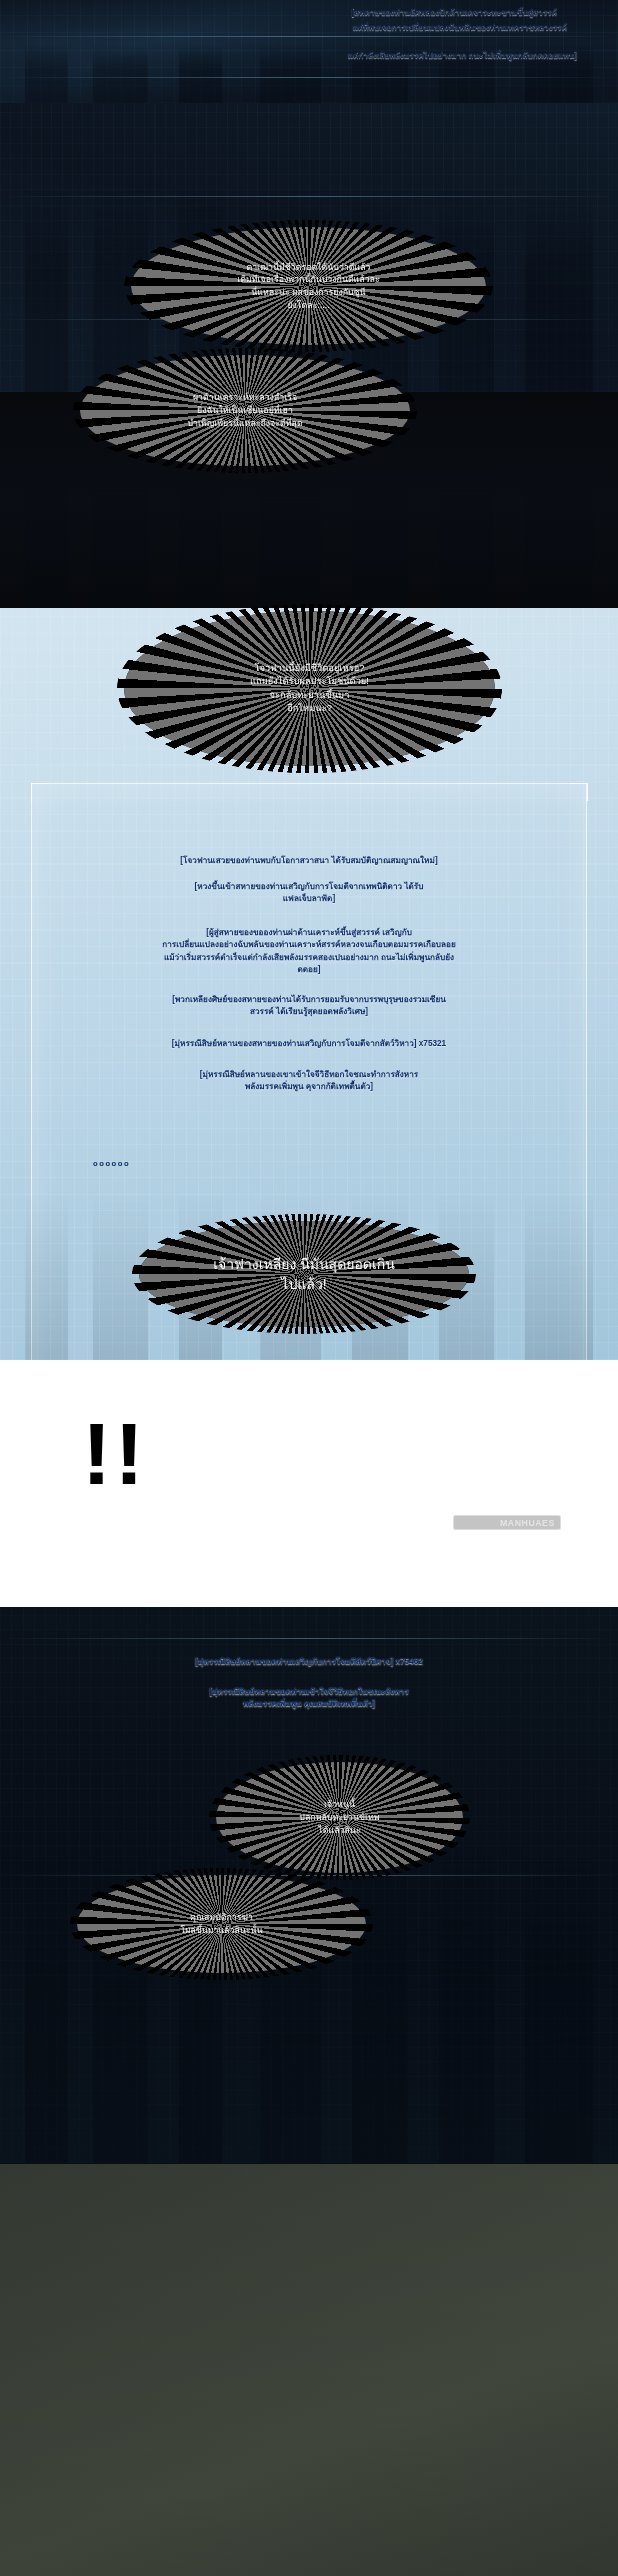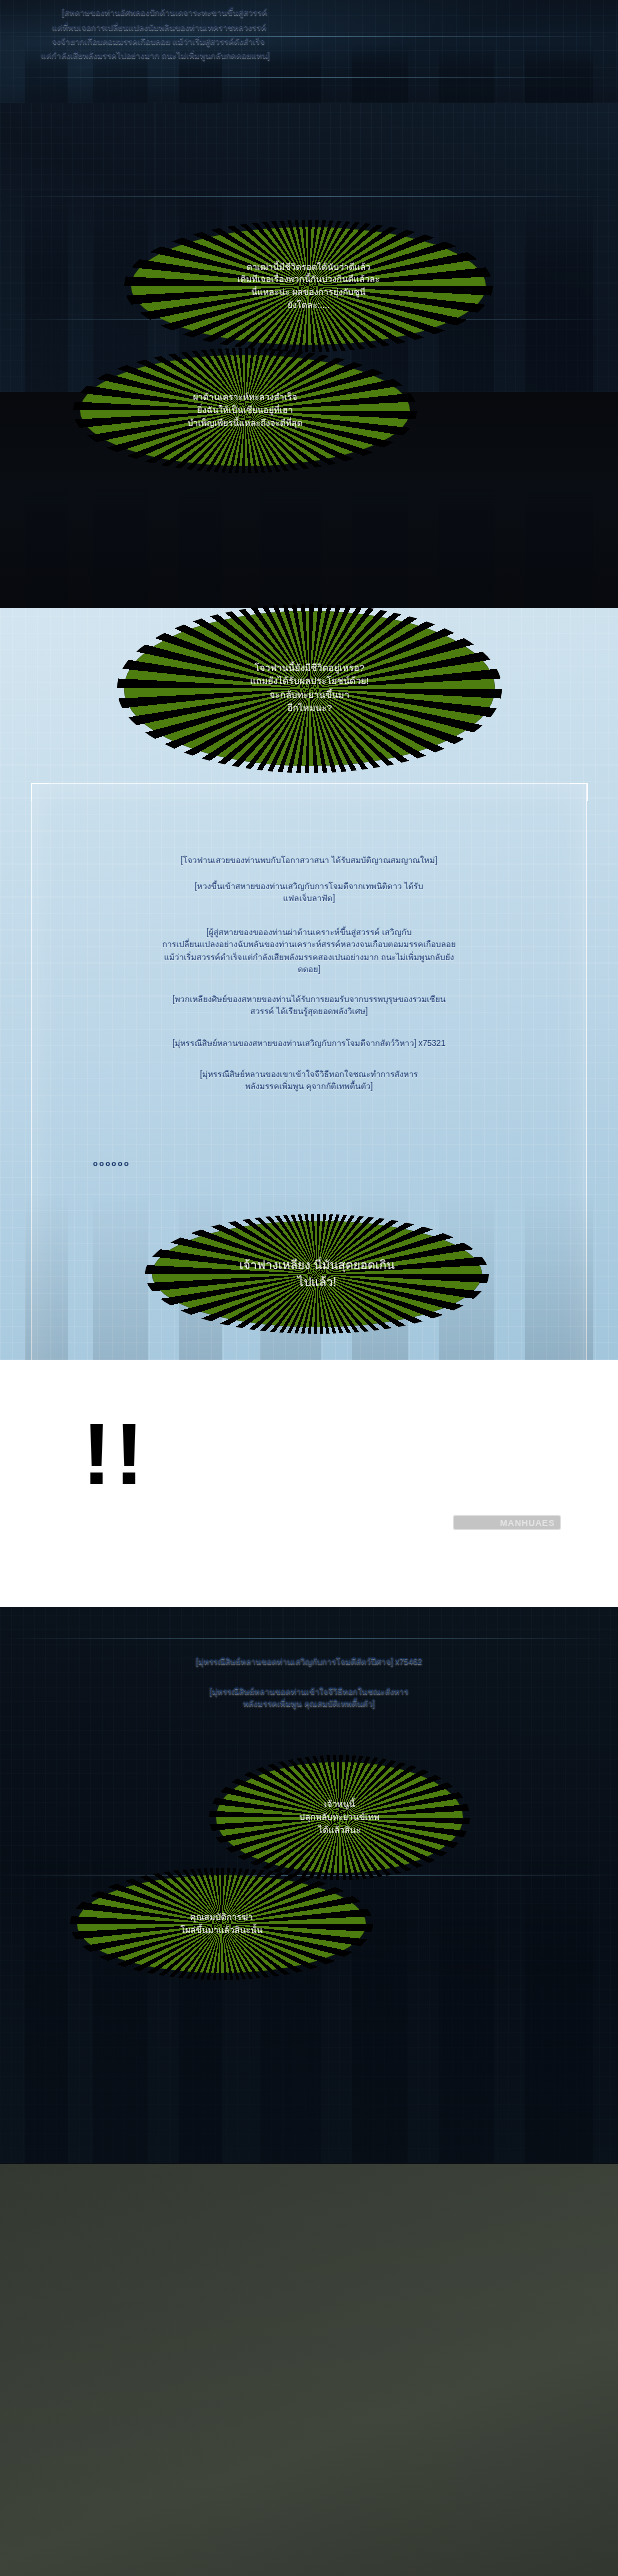--- a/index.html
+++ b/index.html
@@ -81,21 +81,21 @@
   .glowline {
     position: absolute;
     height: 1px;
     background: linear-gradient(90deg, transparent, rgba(150,220,255,.75), transparent);
     opacity: .5;
   }
 
   
   .blob {
     position: absolute;
-    background: #4d7c0f;
+    background: #737373;
     color: #fff;
     display: flex;
     align-items: center;
     justify-content: center;
     text-align: center;
     line-height: 1.45;
     padding: 13.4px 17.5px;
     border-radius: 50% / 50%;
     z-index: 5;
   }
@@ -114,33 +114,33 @@
   }
   .blob .txt { position: relative; z-index: 2; }
 
   
   .sysmsg {
     position: absolute;
     color: #12306b;
     font-size: 8.2px;
     line-height: 1.5;
     text-align: center;
-    font-weight: 400;
+    font-weight: 700;
     z-index: 6;
     text-shadow: 0 0.5px 1px rgba(255,255,255,.55);
   }
 
   
   .narration {
     position: absolute;
     color: #0e2248;
     font-size: 8.2px;
     line-height: 1.55;
-    text-align: left;
-    font-weight: 400;
+    text-align: right;
+    font-weight: 700;
     z-index: 6;
     text-shadow: 0 0.5px 1px rgba(255,255,255,.6);
   }
 
   
   .iface-frame {
     position: absolute;
     border: 1px solid rgba(255,255,255,.75);
     box-shadow: inset 0 0 31px rgba(255,255,255,.25);
     pointer-events: none;
@@ -190,21 +190,20 @@
 
 <div class="page">
 
   <div class="panel bg-city" style="top:0; height:103px;">
     <div class="skyline"></div>
     <div class="glowline" style="top:36px; left:0; width:618px;"></div>
     <div class="glowline" style="top:77px; left:0; width:618px;"></div>
   </div>
   <div class="narration" style="top:7.2px; left:62px; width:495px;">[สหดาษของท่านอัศพลองปักด้านเดจาระทะขานขึ้นสู่สวรรค์</div>
   <div class="narration" style="top:21.6px; left:52px; width:515px;">แต่ที่พบเจอการเปลี่ยนแปลงนับพลินของท่านเทคราชหลวงรรค์</div>
-  <div class="narration" style="top:36px; left:52px; width:515px;">จงจ้ายากเกือบตอมมรรคเกือบลอย แม้ว่าเริ่มสู่สวรรค์ดังสำเร็จ</div>
   <div class="narration" style="top:50px; left:41px; width:536px;">แต่กำลังเสียพลังมรรคไปอย่างมาก ถนะไม่เพิ่มพูนกลับกดดอยแทน]</div>
 
   <div class="panel bg-city-2" style="top:103px; height:289px;">
     <div class="skyline" style="height:70%;"></div>
     <div class="glowline" style="top:93px; left:0; width:618px;"></div>
     <div class="glowline" style="top:216px; left:0; width:618px;"></div>
   </div>
 
   <div class="blob spiky" style="top:227px; left:131px; width:355px; height:118px; font-size:8.8px;">
     <div class="txt">
@@ -252,21 +251,21 @@
 สวรรค์ ได้เรียนรู้สุดยอดพลังวิเศษ]</div>
   <div class="sysmsg" style="top:927px; left:31px; width:556px; white-space:pre-line;">[ผู้สู่สหายของขอองท่านผ่าด้านเคราะห์ขึ้นสู่สวรรค์ เสวิญกับ
 การเปลี่ยนแปลงอย่างฉับพลันของท่านเคราะห์สรรค์หลวงจนเกือบตอมมรรคเกือบลอย
 แม้ว่าเริ่มสวรรค์ดำเร็จแต่กำลังเสียพลังมรรคสองเปนอย่างมาก ถนะไม่เพิ่มพูนกลับยัง
 ดดอย]</div>
   <div class="sysmsg" style="top:1038px; left:31px; width:556px;">[มุ่หรรณีสิษย์หลานของสหายของท่านเสวิญกับการโจมตีจากสัตว์วิหาว] x75321</div>
   <div class="sysmsg" style="top:1069px; left:31px; width:556px; white-space:pre-line;">[มุ่หรรณีสิษย์หลานของเขาเข้าใจจีวิธีทอกใจชณะทำการสังหาร
 พลังมรรคเพิ่มพูน คุจากกัติเทพตื้นตัว]</div>
   <div class="dots" style="top:1159px; left:93px; width:155px;">oooooo</div>
 
-  <div class="blob spiky" style="top:1221px; left:152px; width:330px; height:106px; font-size:12px;text-align:center;">
+  <div class="blob spiky" style="top:1221px; left:139px; width:330px; height:106px; font-size:14px;text-align:center;">
     <div class="txt">
       <div>เจ้าฟางเหลียง นี่มันสุดยอดเกิน</div>
       <div>ไปแล้ว!</div>
     </div>
   </div>
 
   <div class="panel bg-white" style="top:1360px; height:247px;"></div>
   <div class="excl" style="top:1417px; left:82px; width:258px; font-size:88px;">!!</div>
   <div class="watermark" style="top:1515px; left:453px;padding-left:46px;">MANHUAES</div>
 

